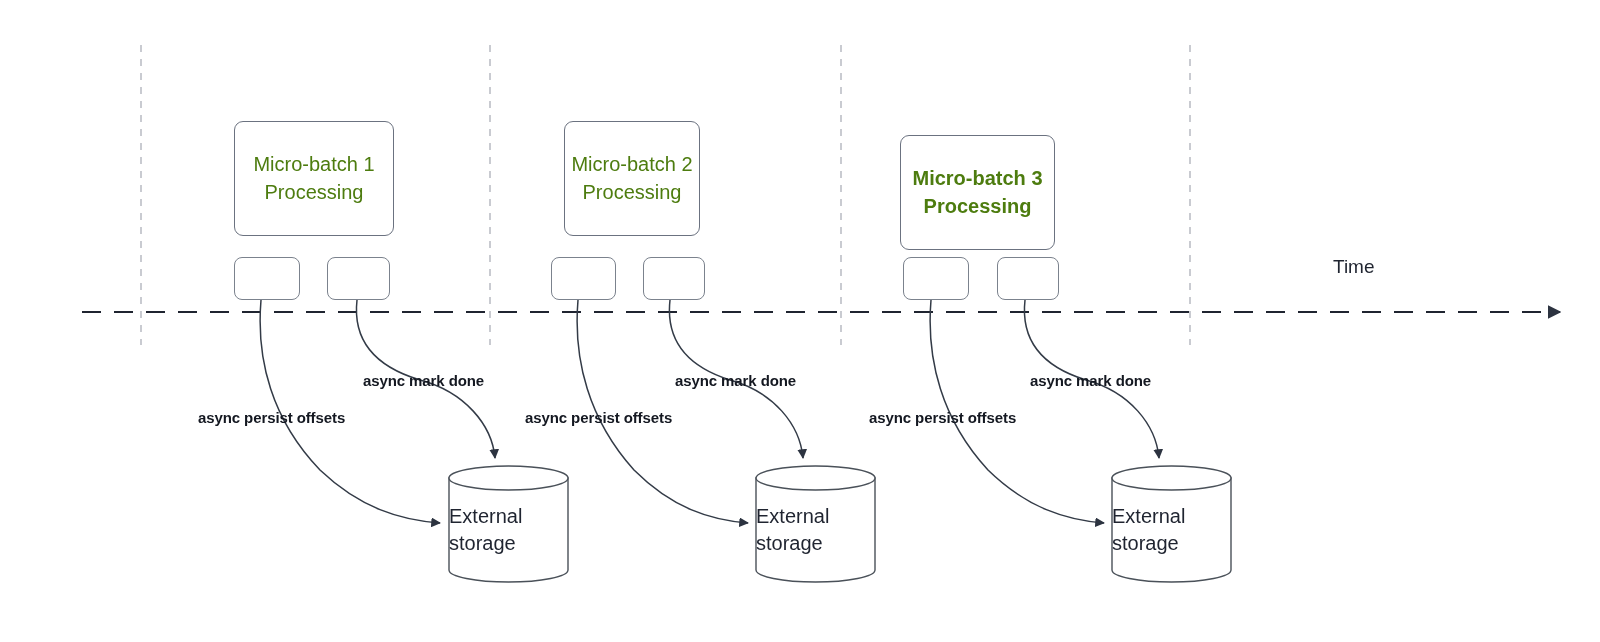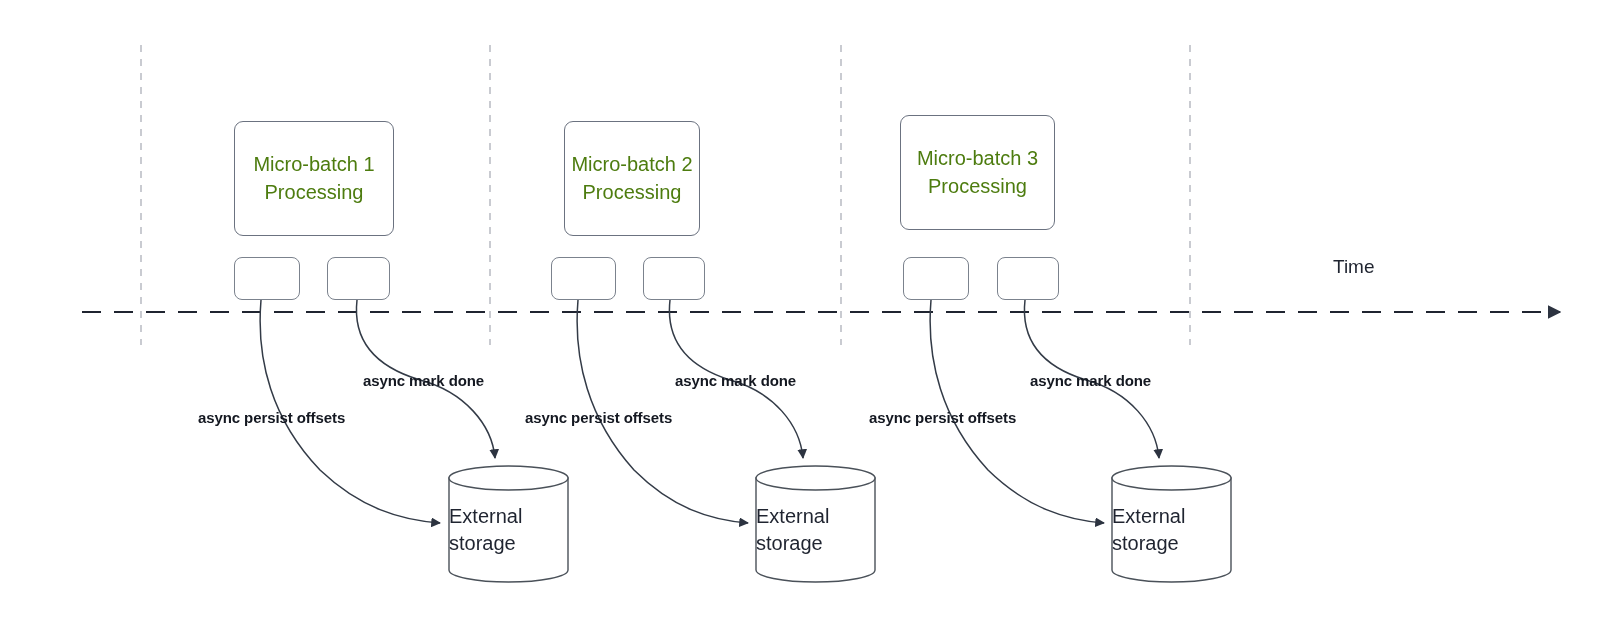--- a/index.html
+++ b/index.html
@@ -147,21 +147,21 @@
   </div>
   <div class="mini-box" style="left:551px; top:257px; width:65px; height:43px;"></div>
   <div class="mini-box" style="left:643px; top:257px; width:62px; height:43px;"></div>
   <div class="edge-label" style="left:675px; top:372px;">async mark done</div>
   <div class="edge-label" style="left:525px; top:409px;">async persist offsets</div>
   <div class="cyl-label" style="left:756px; top:503px; width:119px;">
     <div>External</div>
     <div>storage</div>
   </div>
 
-  <div class="node-box" style="left:900px; top:115px; width:155px; height:115px;">
+  <div class="node-box" style="left:900px; top:135px; width:155px; height:115px;font-weight:bold;">
     <div>
       <div>Micro-batch 3</div>
       <div>Processing</div>
     </div>
   </div>
   <div class="mini-box" style="left:903px; top:257px; width:66px; height:43px;"></div>
   <div class="mini-box" style="left:997px; top:257px; width:62px; height:43px;"></div>
   <div class="edge-label" style="left:1030px; top:372px;">async mark done</div>
   <div class="edge-label" style="left:869px; top:409px;">async persist offsets</div>
   <div class="cyl-label" style="left:1112px; top:503px; width:119px;">

